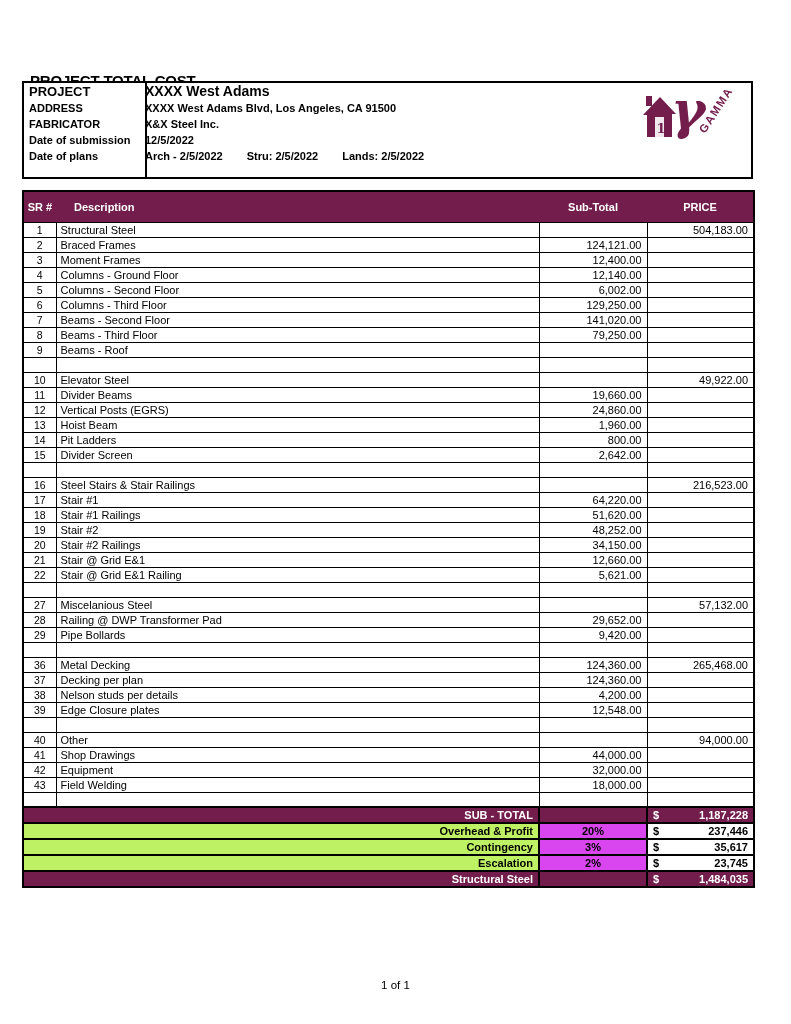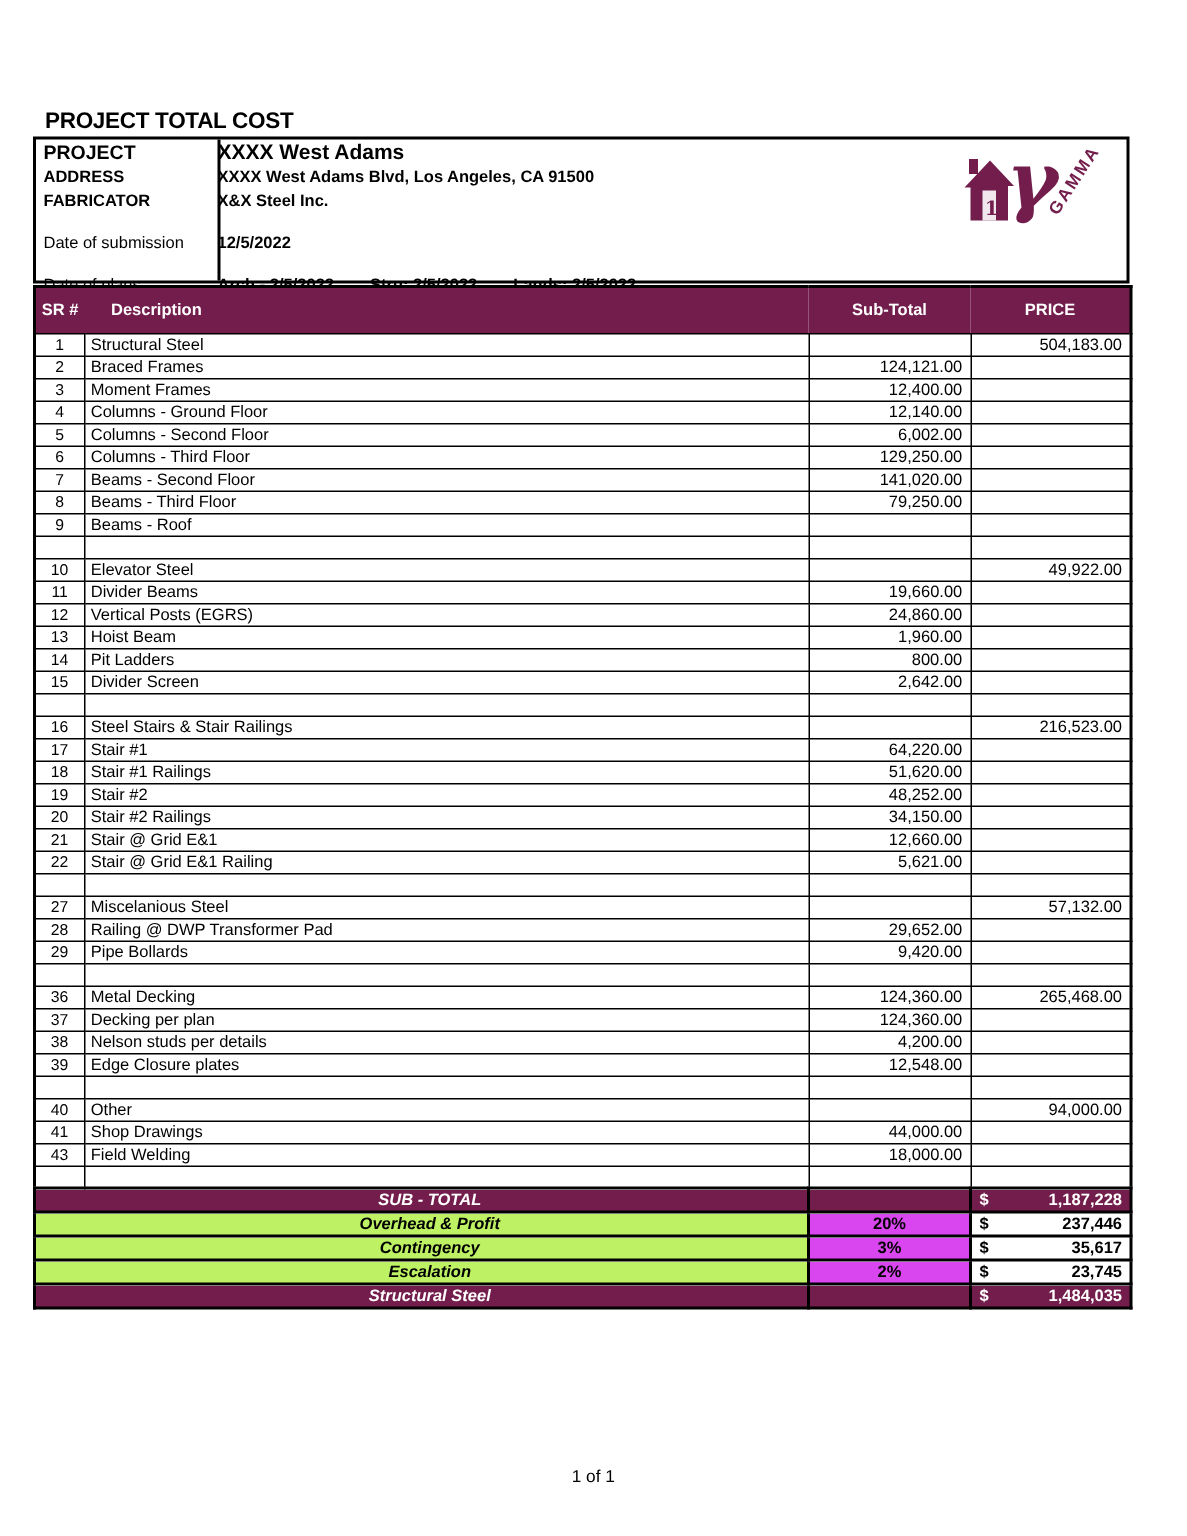--- a/index.html
+++ b/index.html
@@ -8,34 +8,34 @@
     position:relative; width:791px; height:1024px; background:#ffffff;
     font-family:"Liberation Sans", sans-serif; color:#000;
     margin:0 auto; overflow:hidden;
   }
   .doc-title {
     position:absolute; left:30px; top:72px;
     font-size:15px; font-weight:bold; letter-spacing:-0.2px;
   }
   
   .header-box {
-    position:absolute; left:22px; top:91px; width:731px; height:98px;
+    position:absolute; left:22px; top:81px; width:731px; height:98px;
     border:2.5px solid #000; background:#fff;
   }
   .header-divider {
     position:absolute; left:121px; top:0; bottom:0; width:2px; background:#000;
   }
   .h-row { display:flex; align-items:baseline; }
   .h-label { width:121px; flex:none; padding-left:5px; }
   .h-value { flex:1; }
   .h-row.big   .h-label { font-size:13px; font-weight:bold; line-height:17px; }
   .h-row.big   .h-value { font-size:14px; font-weight:bold; line-height:17px; }
   .h-row.mid   .h-label { font-size:11px; font-weight:bold; line-height:16px; }
   .h-row.mid   .h-value { font-size:11px; font-weight:bold; line-height:16px; }
-  .h-row.small .h-label { font-size:11px; font-weight:normal; line-height:16px;margin-top:12px; }
+  .h-row.small .h-label { font-size:11px; font-weight:bold; line-height:16px; }
   .h-row.small .h-value { font-size:11px; font-weight:bold; line-height:16px; }
   .h-plans span { margin-right:24px; }
   .logo { position:absolute; right:8px; top:1px; width:112px; height:64px; }
   
   .cost-table {
     position:absolute; left:22px; top:190px; width:731px;
     border-collapse:collapse; table-layout:fixed;
     border:2.5px solid #000;
     font-size:11px;
   }
@@ -54,21 +54,21 @@
   td.cell-desc { text-align:left; padding-left:4px; }
   td.cell-desc.indent { }
   td.cell-sub, td.cell-price { text-align:right; }
   
   tr.sum td { border:2px solid #000; font-weight:bold; height:14px; }
   tr.sum-maroon td { background:#731d4c; color:#fff; }
   tr.sum-pink td.cell-label { background:#bef264; color:#000; }
   tr.sum-pink td.cell-pct { background:#d946ef; color:#000; text-align:center; }
   tr.sum-maroon td.cell-pct { background:#731d4c; }
   tr.sum-pink td.cell-money { background:#fff; color:#000; }
-  td.cell-label { text-align:center; padding-left:16px;font-style:italic; }
+  td.cell-label { text-align:right; padding-left:16px; }
   .money { display:flex; justify-content:space-between; align-items:center; }
   .money .cur { flex:none; }
   .money .amt { flex:none; }
   .footer {
     position:absolute; left:0; right:0; top:979px; text-align:center; font-size:11.5px;
   }
 </style>
 </head>
 <body>
 
@@ -340,20 +340,26 @@
           <td class="cell-sub"></td>
           <td class="cell-price">94,000.00</td>
         </tr>
         <tr>
           <td class="cell-sr">41</td>
           <td class="cell-desc indent">Shop Drawings</td>
           <td class="cell-sub">44,000.00</td>
           <td class="cell-price"></td>
         </tr>
         <tr>
+          <td class="cell-sr">42</td>
+          <td class="cell-desc indent">Equipment</td>
+          <td class="cell-sub">32,000.00</td>
+          <td class="cell-price"></td>
+        </tr>
+        <tr>
           <td class="cell-sr">43</td>
           <td class="cell-desc indent">Field Welding</td>
           <td class="cell-sub">18,000.00</td>
           <td class="cell-price"></td>
         </tr>
         <tr>
           <td class="cell-sr"></td>
           <td class="cell-desc"></td>
           <td class="cell-sub"></td>
           <td class="cell-price"></td>

